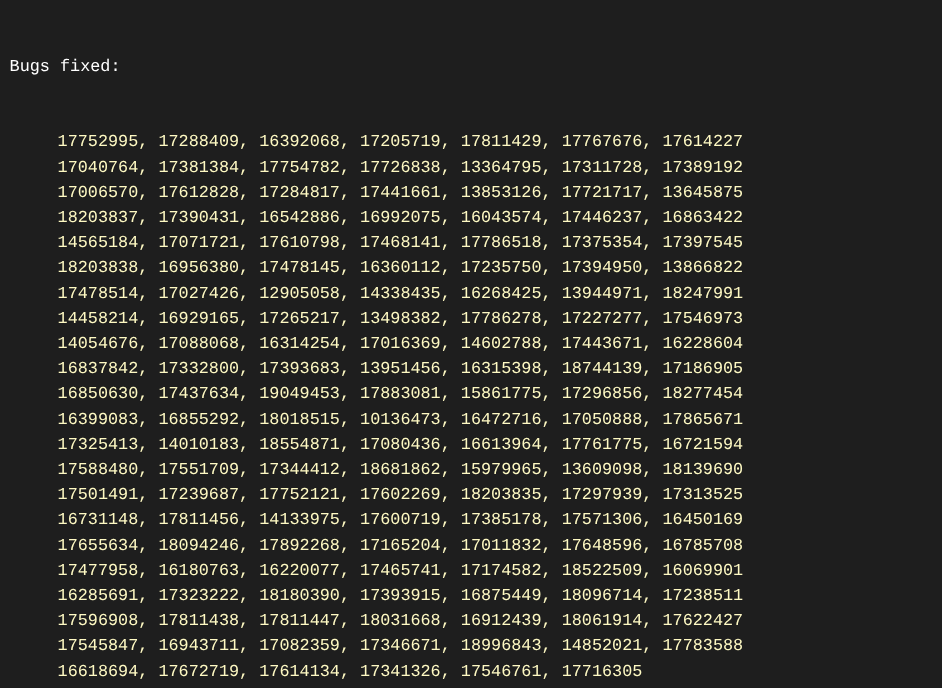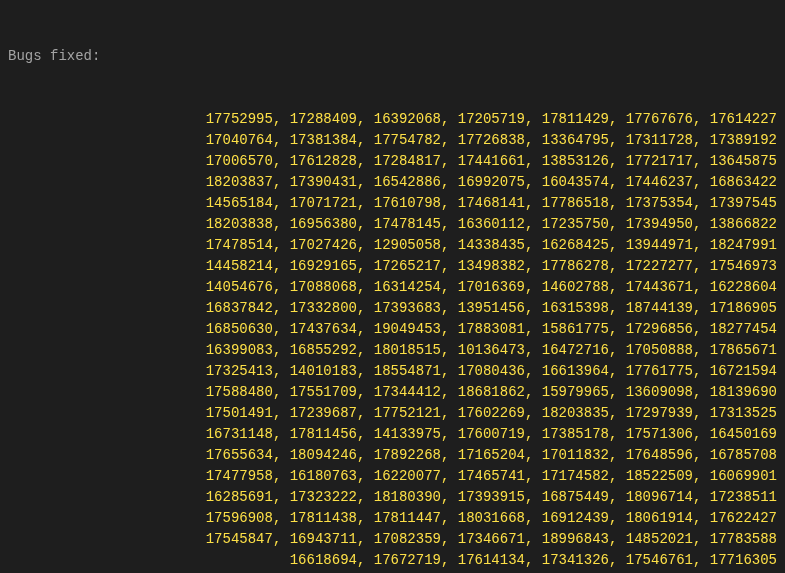--- a/index.html
+++ b/index.html
@@ -15,26 +15,25 @@
       line-height: 1.5;
       padding: 4px 8px;
       width: 785px;
       height: 573px;
       overflow: hidden;
     }
     .terminal-output {
       white-space: pre;
     }
     .header-line {
-      color: #a3a3a3;
+      color: #ffffff;
     }
     .bugs-line {
-      color: #fde047;
+      color: #fef9c3;
       padding-left: 40px;
-      text-align: right;
     }
   </style>
 </head>
 <body>
 
 <div class="terminal-output">
   <div class="header-line">Bugs fixed:</div>
   <div id="bugs-container"><div class="bugs-line">17752995, 17288409, 16392068, 17205719, 17811429, 17767676, 17614227</div><div class="bugs-line">17040764, 17381384, 17754782, 17726838, 13364795, 17311728, 17389192</div><div class="bugs-line">17006570, 17612828, 17284817, 17441661, 13853126, 17721717, 13645875</div><div class="bugs-line">18203837, 17390431, 16542886, 16992075, 16043574, 17446237, 16863422</div><div class="bugs-line">14565184, 17071721, 17610798, 17468141, 17786518, 17375354, 17397545</div><div class="bugs-line">18203838, 16956380, 17478145, 16360112, 17235750, 17394950, 13866822</div><div class="bugs-line">17478514, 17027426, 12905058, 14338435, 16268425, 13944971, 18247991</div><div class="bugs-line">14458214, 16929165, 17265217, 13498382, 17786278, 17227277, 17546973</div><div class="bugs-line">14054676, 17088068, 16314254, 17016369, 14602788, 17443671, 16228604</div><div class="bugs-line">16837842, 17332800, 17393683, 13951456, 16315398, 18744139, 17186905</div><div class="bugs-line">16850630, 17437634, 19049453, 17883081, 15861775, 17296856, 18277454</div><div class="bugs-line">16399083, 16855292, 18018515, 10136473, 16472716, 17050888, 17865671</div><div class="bugs-line">17325413, 14010183, 18554871, 17080436, 16613964, 17761775, 16721594</div><div class="bugs-line">17588480, 17551709, 17344412, 18681862, 15979965, 13609098, 18139690</div><div class="bugs-line">17501491, 17239687, 17752121, 17602269, 18203835, 17297939, 17313525</div><div class="bugs-line">16731148, 17811456, 14133975, 17600719, 17385178, 17571306, 16450169</div><div class="bugs-line">17655634, 18094246, 17892268, 17165204, 17011832, 17648596, 16785708</div><div class="bugs-line">17477958, 16180763, 16220077, 17465741, 17174582, 18522509, 16069901</div><div class="bugs-line">16285691, 17323222, 18180390, 17393915, 16875449, 18096714, 17238511</div><div class="bugs-line">17596908, 17811438, 17811447, 18031668, 16912439, 18061914, 17622427</div><div class="bugs-line">17545847, 16943711, 17082359, 17346671, 18996843, 14852021, 17783588</div><div class="bugs-line">16618694, 17672719, 17614134, 17341326, 17546761, 17716305</div></div>
   
   

